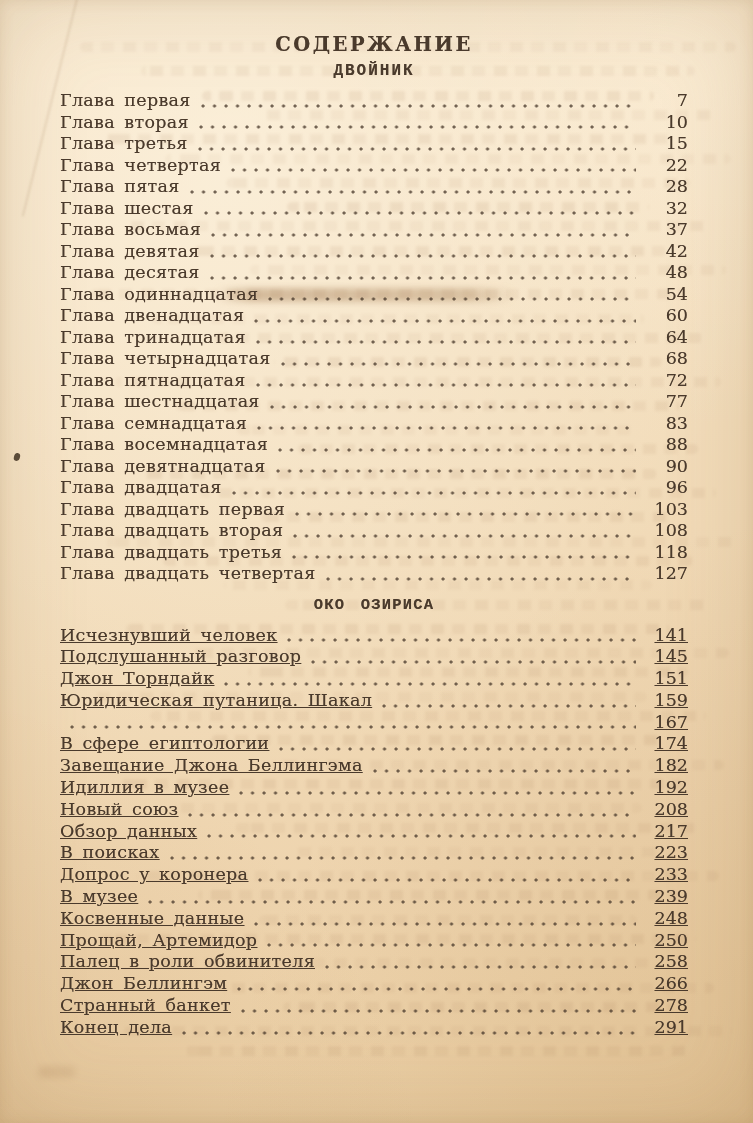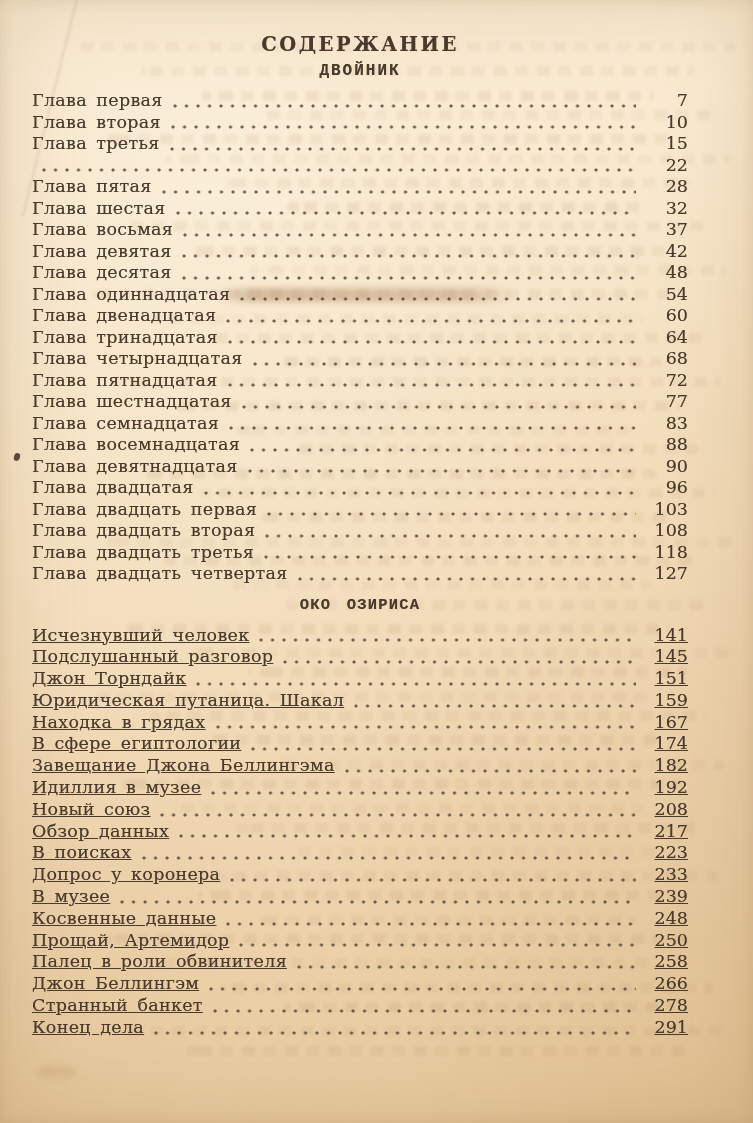--- a/index.html
+++ b/index.html
@@ -46,21 +46,21 @@
     filter:blur(1px);z-index:1;
   }
   .speck{
     position:absolute;left:14px;top:453px;width:6px;height:8px;
     background:#473827;border-radius:55% 45% 60% 40%;opacity:.88;z-index:2;
     transform:rotate(12deg);
   }
   
   .content{
     position:absolute;inset:0;z-index:2;
-    padding:34px 65px 0 32px;
+    padding:34px 65px 0 60px;
     text-shadow:0 0 .5px rgba(74,58,44,.55);
   }
   .toc-title{
     text-align:center;font-weight:bold;font-size:19.5px;line-height:22px;
     letter-spacing:2.5px;
   }
   .sec-heading{text-align:center;font-weight:bold;font-family:Liberation Mono, monospace;}
   .sec-heading.first{font-size:16px;line-height:20px;letter-spacing:2px;margin-top:5px;}
   .sec-heading.second{font-size:15.5px;line-height:20px;letter-spacing:1.2px;word-spacing:5px;margin-top:10px;}
   .toc-list{width:100%;}
@@ -149,20 +149,21 @@
           <span class="toc-label">Глава вторая</span>
           <span class="toc-dots"></span>
           <span class="toc-page">10</span>
         </div>
         <div class="toc-row">
           <span class="toc-label">Глава третья</span>
           <span class="toc-dots"></span>
           <span class="toc-page">15</span>
         </div>
         <div class="toc-row">
+          <span class="toc-label">Глава четвертая</span>
           <span class="toc-dots"></span>
           <span class="toc-page">22</span>
         </div>
         <div class="toc-row">
           <span class="toc-label">Глава пятая</span>
           <span class="toc-dots"></span>
           <span class="toc-page">28</span>
         </div>
         <div class="toc-row">
           <span class="toc-label">Глава шестая</span>
@@ -272,21 +273,20 @@
           <span class="toc-label">Джон Торндайк</span>
           <span class="toc-dots"></span>
           <span class="toc-page">151</span>
         </div>
         <div class="toc-row">
           <span class="toc-label">Юридическая путаница. Шакал</span>
           <span class="toc-dots"></span>
           <span class="toc-page">159</span>
         </div>
         <div class="toc-row">
-          <span class="toc-label">Находка в грядах</span>
           <span class="toc-dots"></span>
           <span class="toc-page">167</span>
         </div>
         <div class="toc-row">
           <span class="toc-label">В сфере египтологии</span>
           <span class="toc-dots"></span>
           <span class="toc-page">174</span>
         </div>
         <div class="toc-row">
           <span class="toc-label">Завещание Джона Беллингэма</span>

